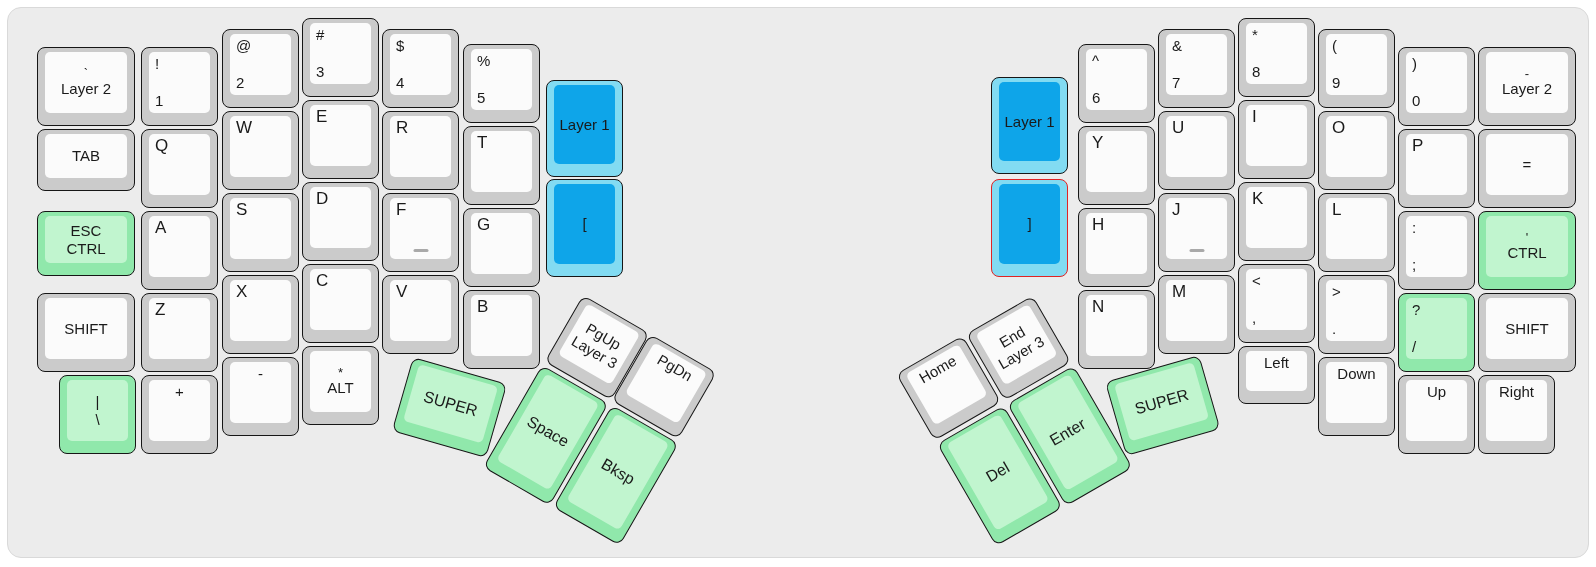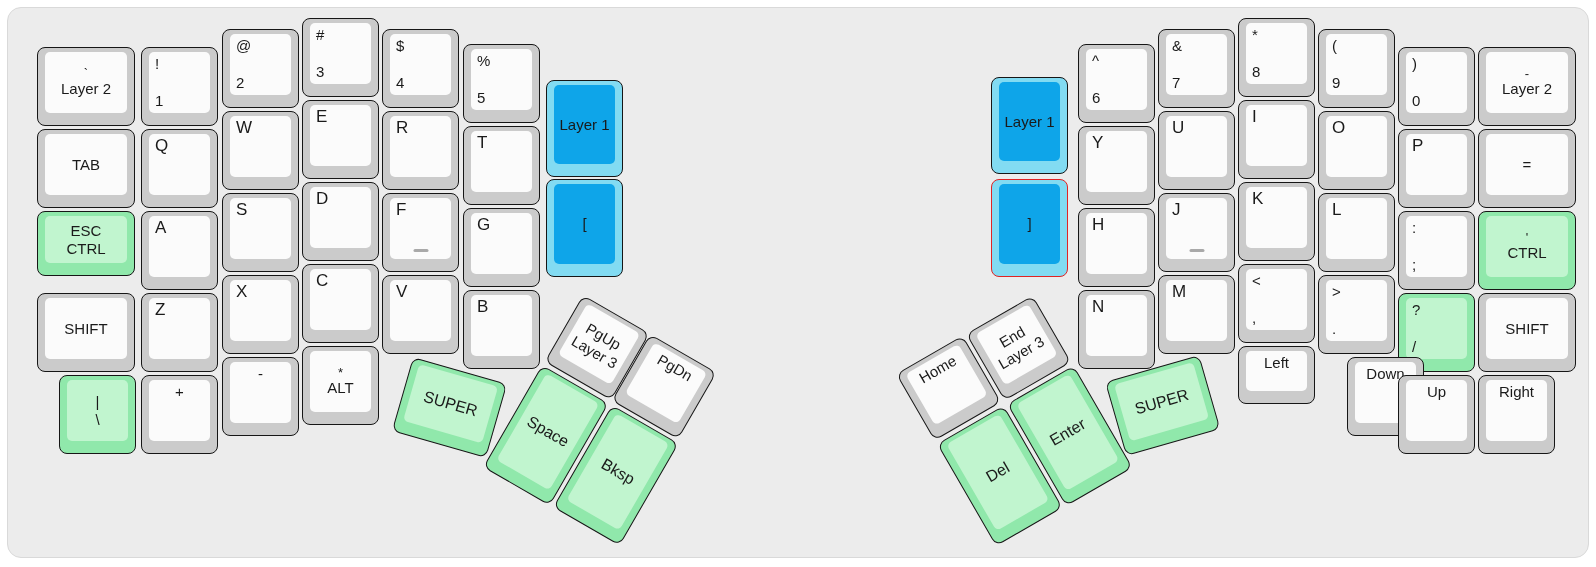--- a/index.html
+++ b/index.html
@@ -67,21 +67,21 @@
         <div class="face">
           <span class="lt">%</span>
           <span class="lb">5</span>
         </div>
       </div>
       <div class="key cyan" style="left: 546px; top: 80px; width: 77px; height: 97px;">
         <div class="face">
           <div class="cl"><span>Layer 1</span></div>
         </div>
       </div>
-      <div class="key grey" style="left: 37px; top: 129px; width: 98px; height: 79px;">
+      <div class="key grey" style="left: 37px; top: 129px; width: 98px; height: 62px;">
         <div class="face">
           <div class="cl"><span>TAB</span></div>
         </div>
       </div>
       <div class="key grey letter" style="left: 141px; top: 129px; width: 77px; height: 79px;">
         <div class="face">
           <span class="lt">Q</span>
         </div>
       </div>
       <div class="key grey letter" style="left: 222px; top: 111px; width: 77px; height: 79px;">
@@ -353,21 +353,21 @@
       <div class="key grey" style="left: 1478px; top: 293px; width: 98px; height: 79px;">
         <div class="face">
           <div class="cl"><span>SHIFT</span></div>
         </div>
       </div>
       <div class="key grey" style="left: 1238px; top: 346px; width: 77px; height: 58px;">
         <div class="face">
           <div class="ct"><span>Left</span></div>
         </div>
       </div>
-      <div class="key grey" style="left: 1318px; top: 357px; width: 77px; height: 79px; margin-left: 29px;">
+      <div class="key grey" style="left: 1318px; top: 357px; width: 77px; height: 79px;">
         <div class="face">
           <div class="ct"><span>Down</span></div>
         </div>
       </div>
       <div class="key grey" style="left: 1398px; top: 375px; width: 77px; height: 79px;">
         <div class="face">
           <div class="ct"><span>Up</span></div>
         </div>
       </div>
       <div class="key grey" style="left: 1478px; top: 375px; width: 77px; height: 79px;">

